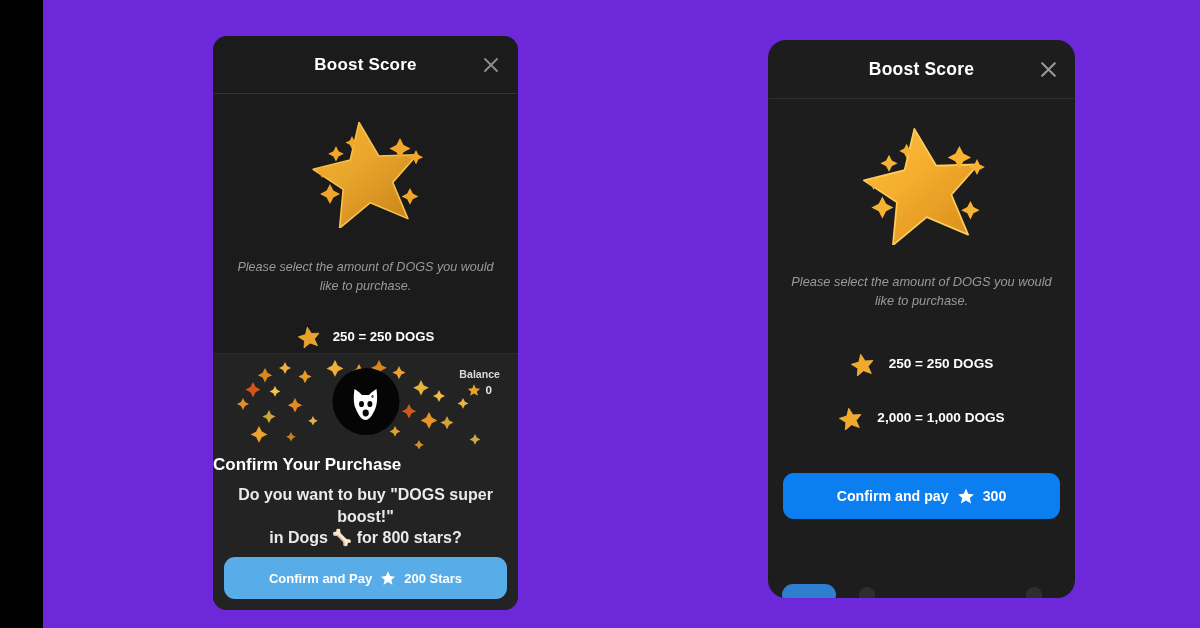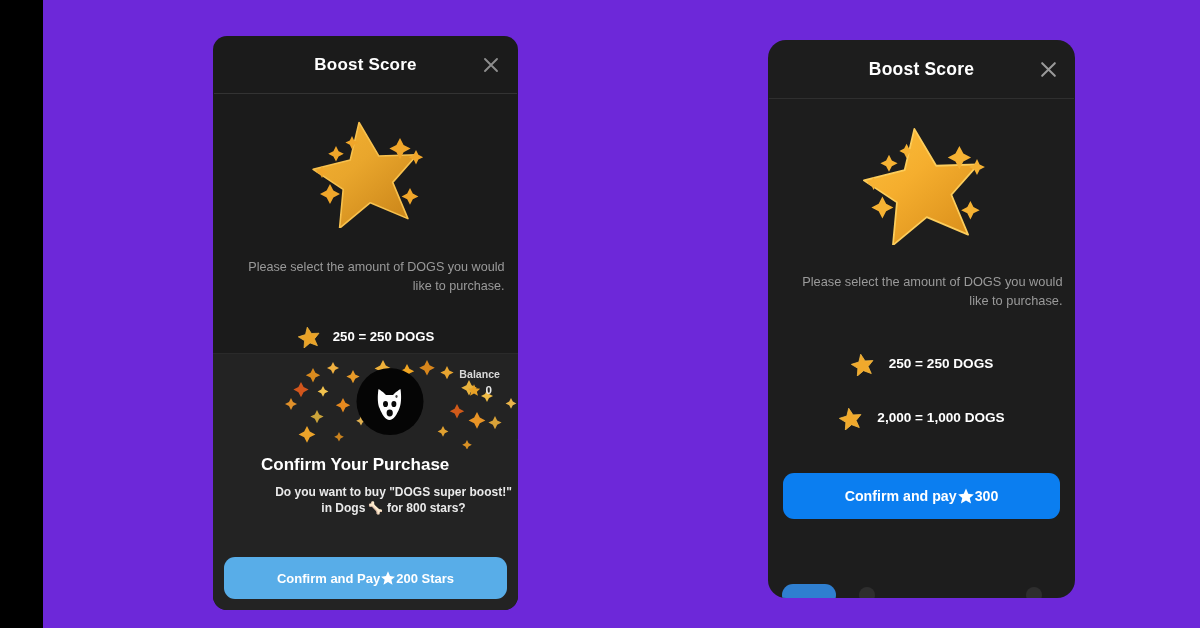--- a/index.html
+++ b/index.html
@@ -90,23 +90,24 @@
     display: flex;
     justify-content: center;
     align-items: center;
   }
   .hero-left  { margin-top: 10px; height: 130px; }
   .hero-right { margin-top: 10px; height: 142px; }
 
   
   .blurb {
     color: #9a9a9a;
-    text-align: right;
+    text-align: center;
     line-height: 1.48;
     margin: 0 auto;
+    font-style: italic;
   }
   .blurb-left {
     font-size: 12.6px;
     width: 278px;
     margin-top: 24px;
   }
   .blurb-right {
     font-size: 12.8px;
     width: 282px;
     margin-top: 22px;
@@ -156,21 +157,20 @@
 
   
   .confirm {
     position: absolute;
     left: 0;
     bottom: 0;
     width: 100%;
     height: 257px;
     background: #232323;
     border-top: 1px solid #2a2a2a;
-    padding-left: 48px;
   }
 
   .confirm-art {
     position: relative;
     height: 95px;
     width: 100%;
     overflow: hidden;
   }
   .dog-badge {
     position: absolute;
@@ -212,34 +212,35 @@
 
   .confirm-title {
     color: #ffffff;
     font-size: 17px;
     font-weight: bold;
     margin-top: 6px;
   }
   .confirm-sub {
     text-align: center;
     color: #eaeaea;
-    font-size: 12px;
+    font-size: 16px;
     font-weight: bold;
     line-height: 1.35;
     margin-top: 9px;
     width: 265px;
     margin-left: auto;
     margin-right: auto;
   }
 
   
   .btn {
     display: flex;
     align-items: center;
     justify-content: center;
+    gap: 8px;
     color: #ffffff;
     font-weight: bold;
     cursor: pointer;
     border: none;
     font-family: "Liberation Sans", sans-serif;
   }
   .btn-left {
     position: absolute;
     left: 11px;
     bottom: 11px;

